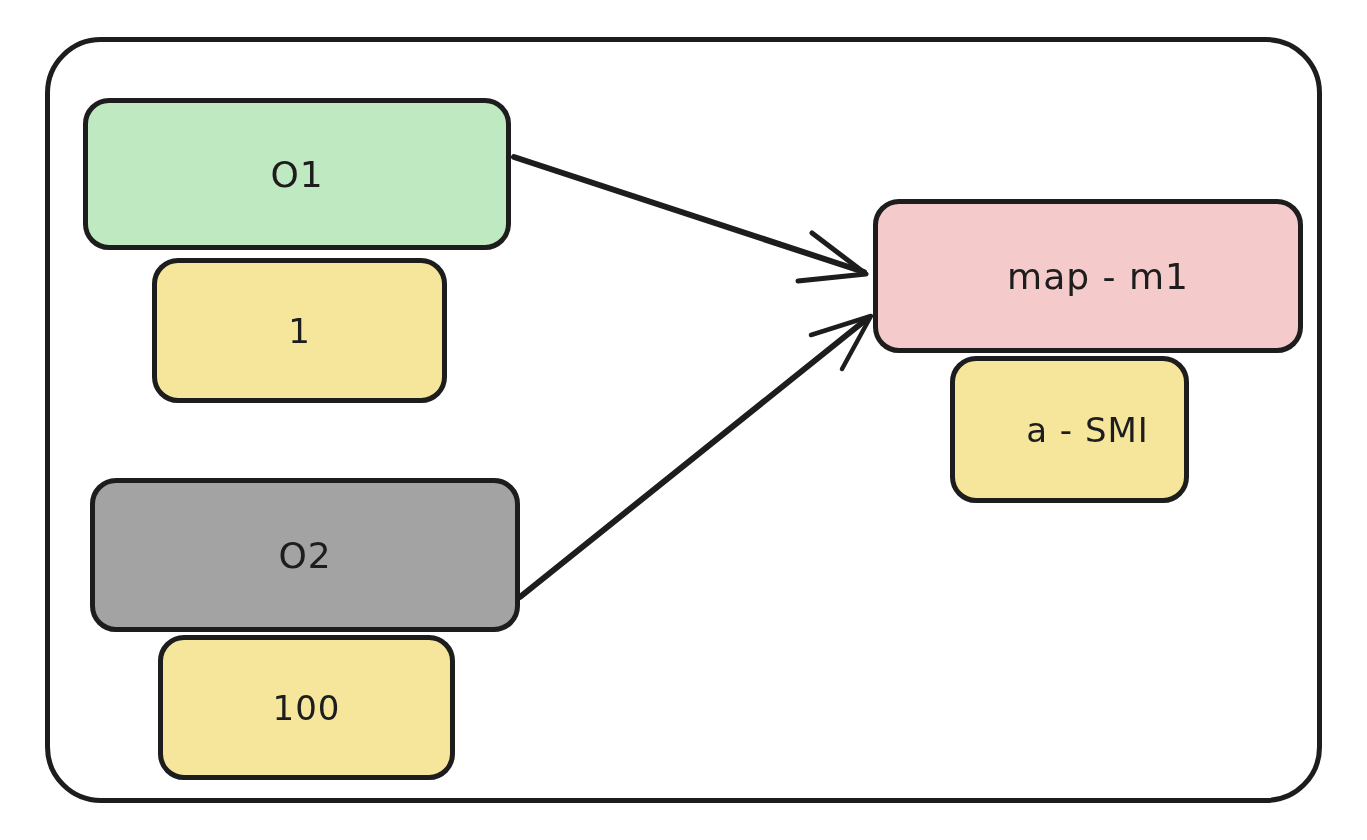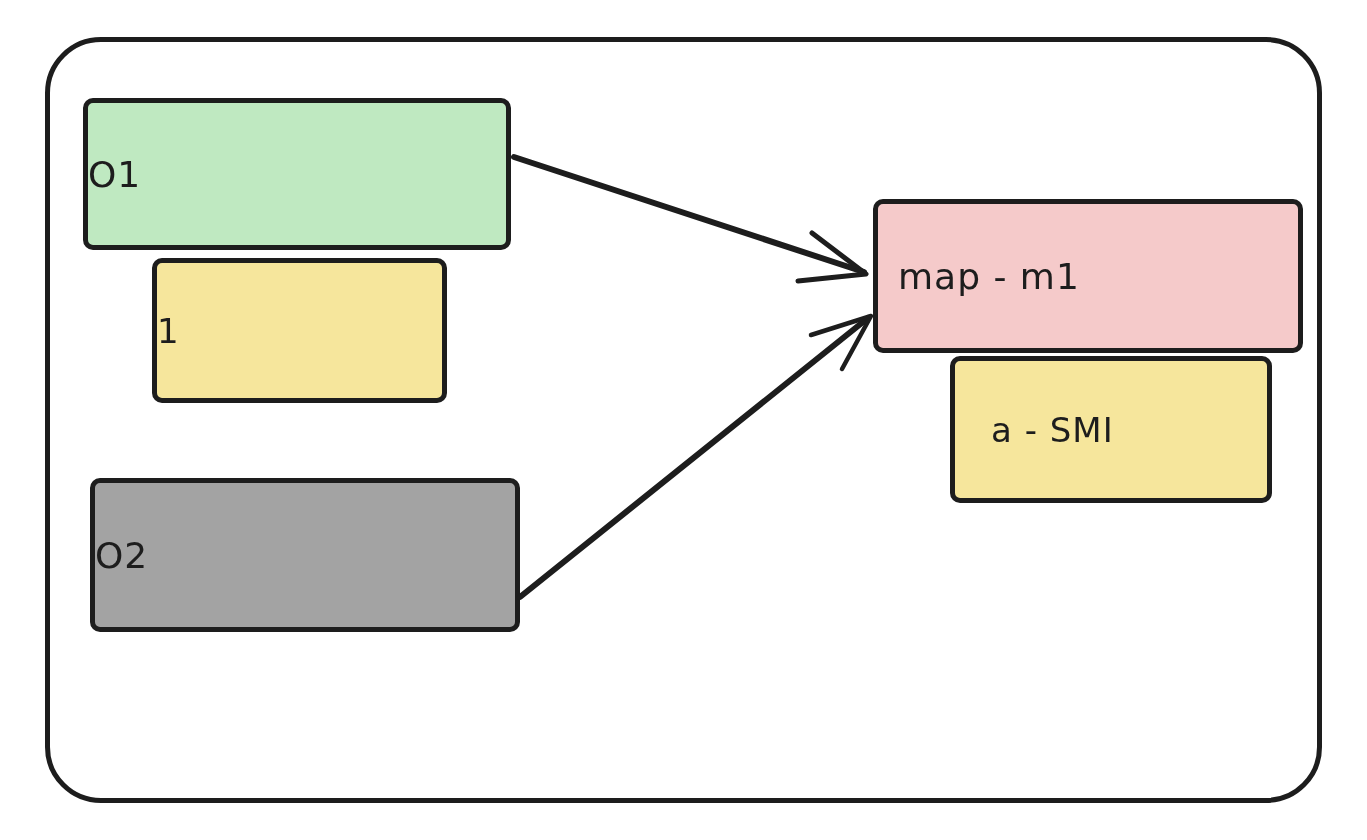--- a/index.html
+++ b/index.html
@@ -23,37 +23,38 @@
     width: 1277px;
     height: 766px;
     border: 5px solid var(--stroke, #1d1d1d);
     border-radius: 56px;
     background: transparent;
     box-sizing: border-box;
   }
   .node {
     position: absolute;
     border: 5px solid var(--stroke, #1d1d1d);
-    border-radius: 10px;
+    border-radius: 26px;
     box-sizing: border-box;
     display: flex;
     align-items: center;
+    justify-content: center;
     font-size: 36px;
     letter-spacing: 1px;
     color: var(--stroke, #1d1d1d);
     z-index: 2;
   }
   .node.value { font-size: 34px; z-index: 1; }
 
   .node-o1       { left: 83px;  top: 98px;  width: 428px; height: 152px; }
   .node-o1-value { left: 152px; top: 258px; width: 295px; height: 145px; }
   .node-o2       { left: 90px;  top: 478px; width: 430px; height: 154px; }
   .node-o2-value { left: 158px; top: 635px; width: 297px; height: 145px; }
   .node-map      { left: 873px; top: 199px; width: 430px; height: 154px; }
-  .node-map-value{ left: 950px; top: 356px; width: 322px; height: 147px; padding-left: 36px; }
+  .node-map-value{ left: 950px; top: 356px; width: 239px; height: 147px; padding-left: 36px; }
 
   svg.edges {
     position: absolute;
     left: 0; top: 0;
     width: 1367px;
     height: 840px;
     z-index: 3;
     pointer-events: none;
   }
   svg.edges line, svg.edges polyline {
@@ -75,20 +76,23 @@
   </div>
 
   <div class="node value node-o1-value" style="background-color: rgb(246, 230, 156);">
     <span>1</span>
   </div>
 
   <div class="node node-o2" style="background-color: #a3a3a3;">
     <span>O2</span>
   </div>
 
+  <div class="node value node-o2-value" style="background-color: rgb(246, 230, 156);">
+    <span>100</span>
+  </div>
 
   <div class="node node-map" style="background-color: rgb(245, 202, 202); padding-left: 20px;">
     <span>map - m1</span>
   </div>
 
   <div class="node value node-map-value" style="background-color: rgb(246, 230, 156);">
     <span>a - SMI</span>
   </div>
 
   <svg class="edges" viewBox="0 0 1367 840">

